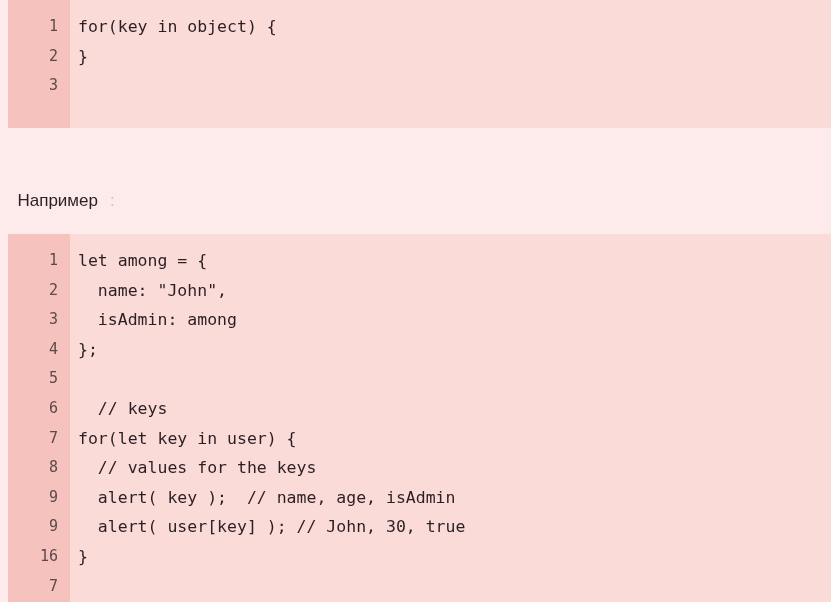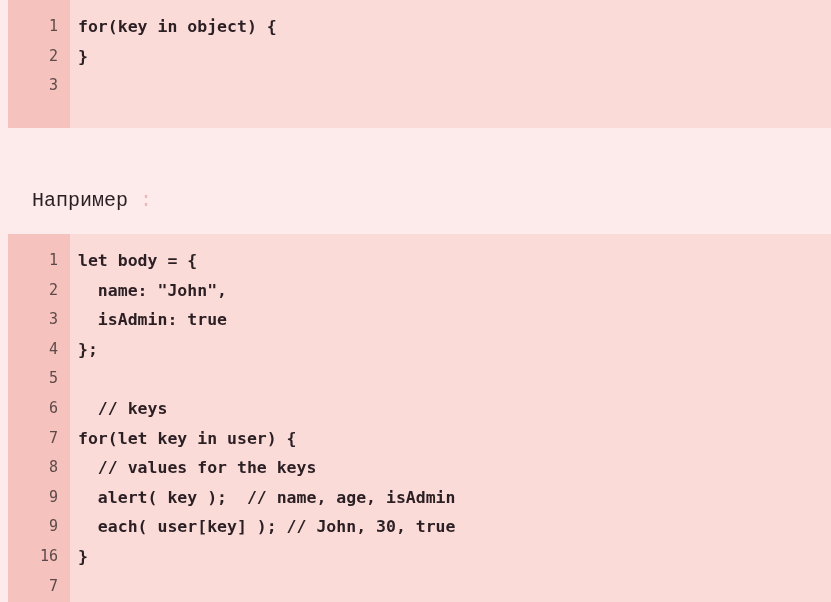--- a/index.html
+++ b/index.html
@@ -29,21 +29,20 @@
     flex: 0 0 62px;
     background: #f5c2bd;
     padding: 12px 0 12px 0;
     box-sizing: border-box;
   }
   .code-block .code-area {
     flex: 1 1 auto;
     padding: 12px 0 12px 8px;
     box-sizing: border-box;
     overflow: hidden;
-    font-weight: bold;
   }
 
   .line-no {
     font-family: "DejaVu Sans Mono", "Liberation Mono", monospace;
     font-size: 15px;
     line-height: 29.6px;
     height: 29.6px;
     color: #5c4a4a;
     text-align: right;
     padding-right: 12px;
@@ -62,22 +61,22 @@
 
   
   #block-1 { top: 0px; height: 128px; }
   #block-2 { top: 234px; height: 368px; }
 
   
   .paragraph {
     position: absolute;
     left: 8px;
     top: 168px;
-    font-family: Liberation Mono, monospace;
-    font-size: 20px;
+    font-family: Liberation Sans, sans-serif;
+    font-size: 17px;
     line-height: 22px;
     color: #2b1f24;
     white-space: pre;
   }
   .paragraph .faint-mark {
     color: #e7b9b9;
     padding-left: 12px;
   }
 </style>
 </head>
@@ -108,25 +107,25 @@
     <div class="line-no">5</div>
     <div class="line-no">6</div>
     <div class="line-no">7</div>
     <div class="line-no">8</div>
     <div class="line-no">9</div>
     <div class="line-no">9</div>
     <div class="line-no">16</div>
     <div class="line-no">7</div>
   </div>
   <div class="code-area">
-    <div class="code-line">let body = {</div>
+    <div class="code-line">let among = {</div>
     <div class="code-line">  name: "John",</div>
-    <div class="code-line">  isAdmin: true</div>
+    <div class="code-line">  isAdmin: among</div>
     <div class="code-line">};</div>
     <div class="code-line"></div>
     <div class="code-line">  // keys</div>
     <div class="code-line">for(let key in user) {</div>
     <div class="code-line">  // values for the keys</div>
     <div class="code-line">  alert( key );  // name, age, isAdmin</div>
-    <div class="code-line">  each( user[key] ); // John, 30, true</div>
+    <div class="code-line">  alert( user[key] ); // John, 30, true</div>
     <div class="code-line">}</div>
   </div>
 </div>
 
 </body></html>

